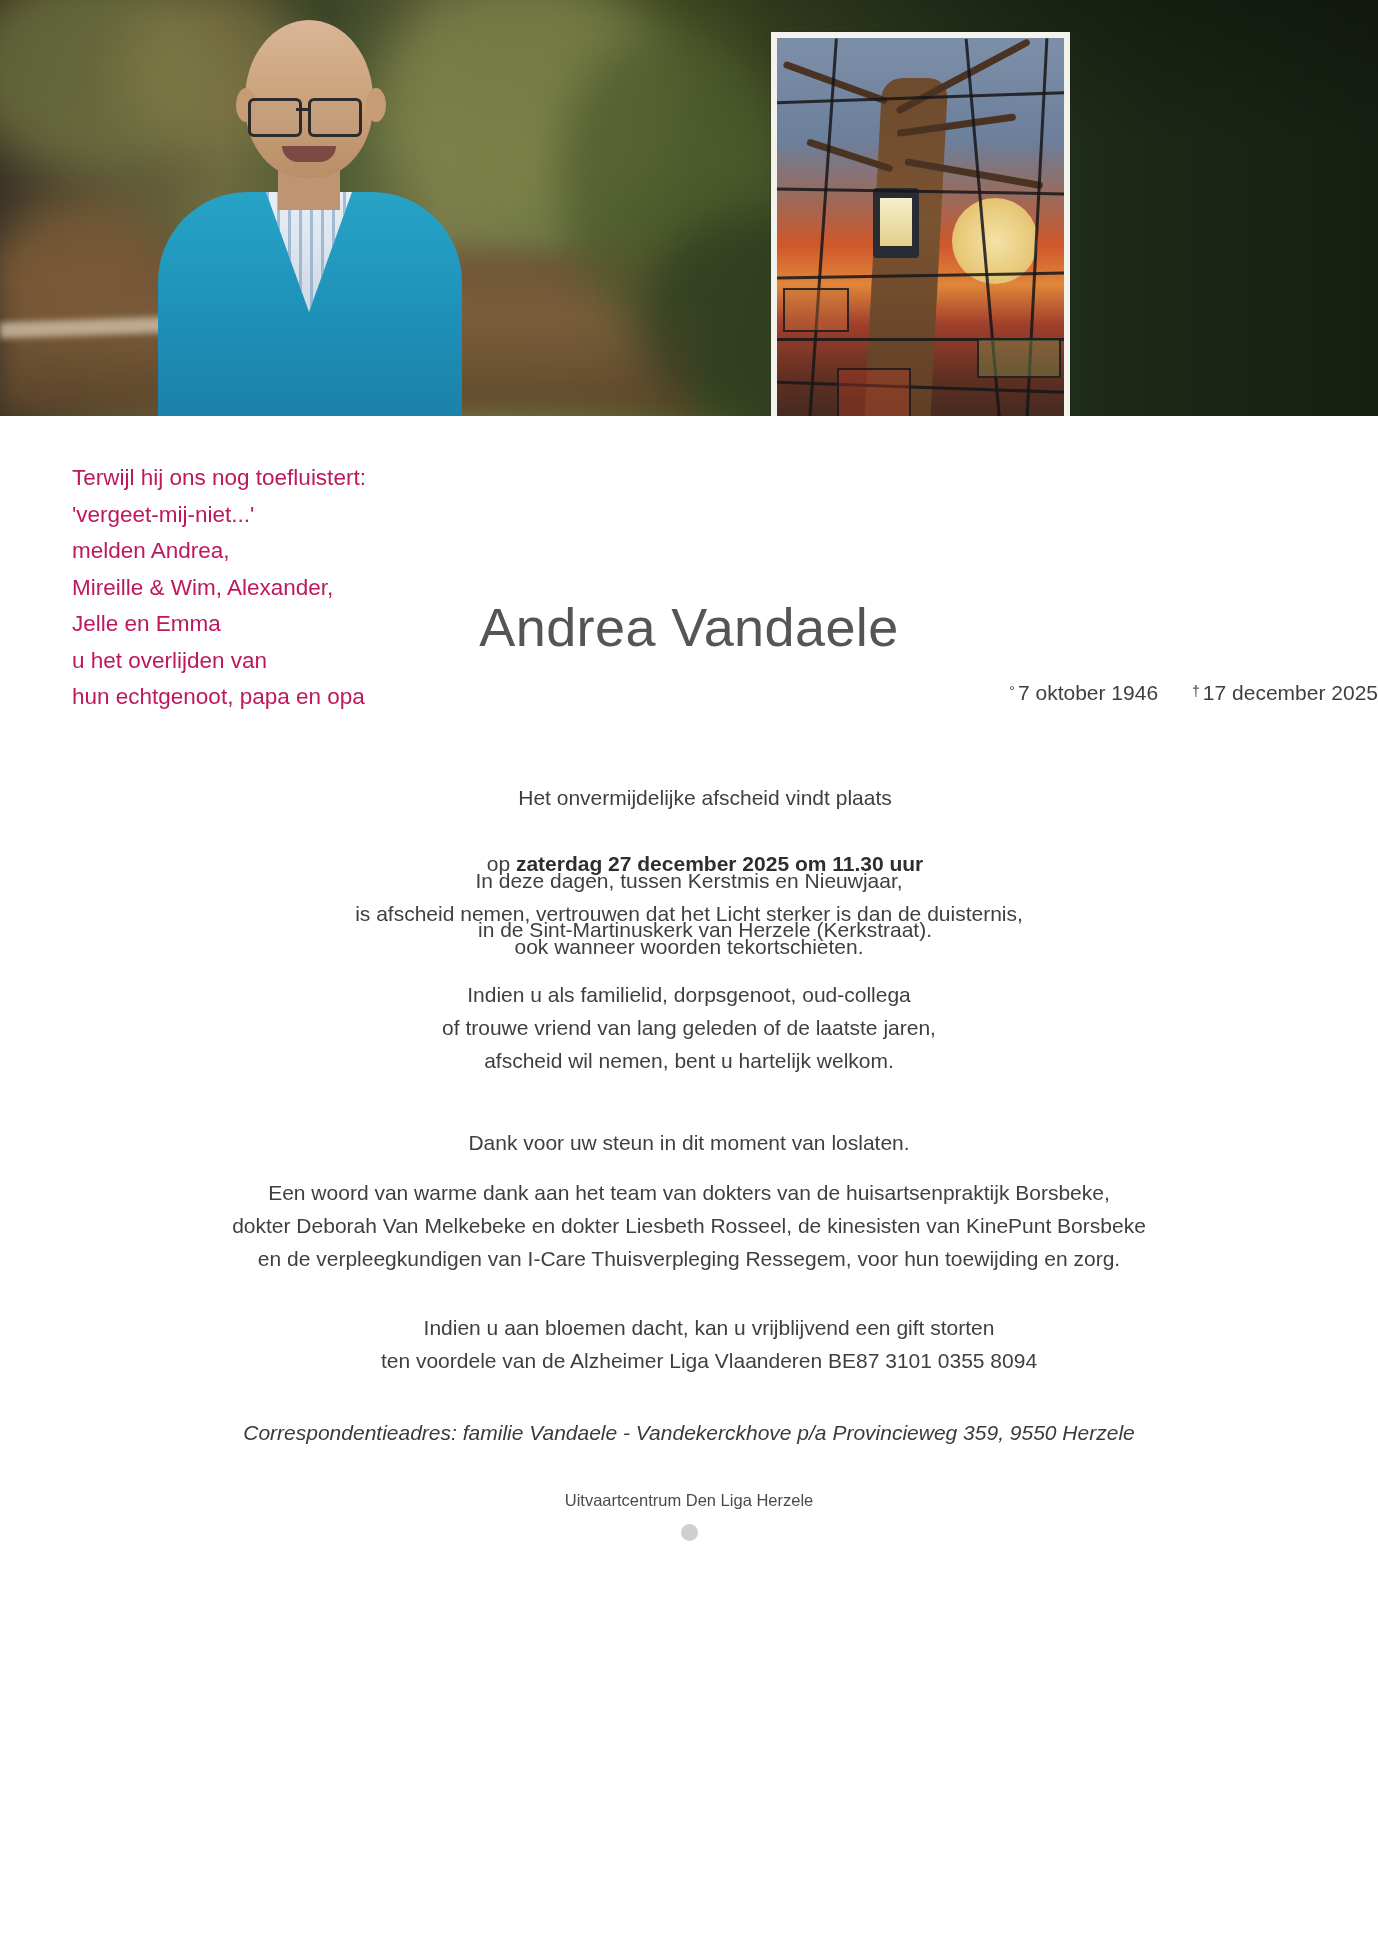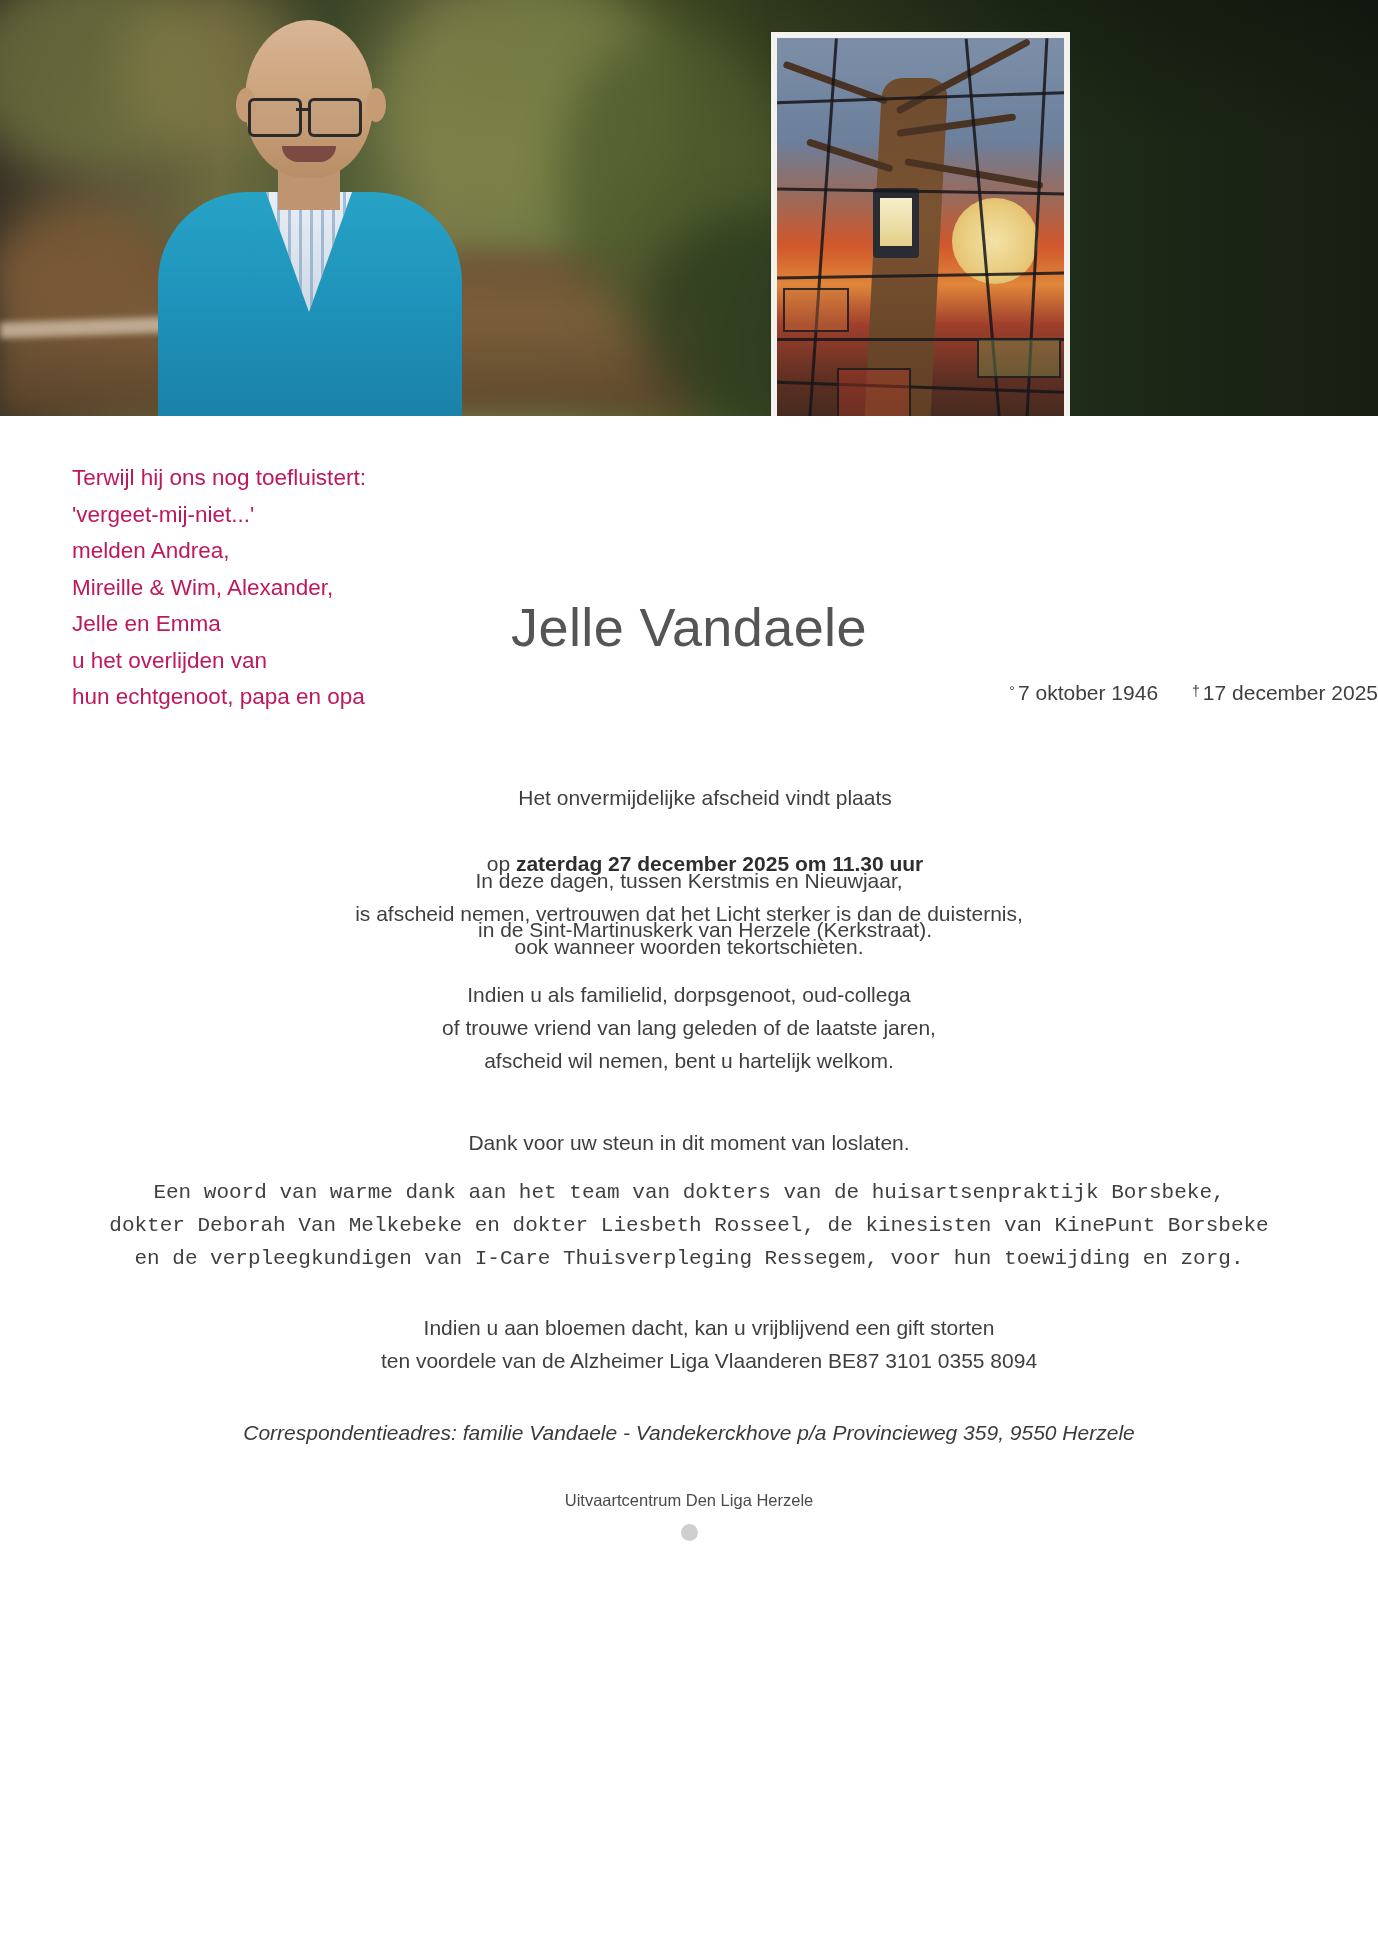--- a/index.html
+++ b/index.html
@@ -267,21 +267,21 @@
     font-size: 21px;
     line-height: 33px;
     color: #3f3f3f;
     white-space: pre-line;
   }
   .p-service { top: 332px; padding-left: 32px; }
   .p-service .b { font-weight: 700; color: #2e2e2e; }
   .p-light   { top: 448px; }
   .p-welcome { top: 562px; }
   .p-thanks-short { top: 710px; }
-  .p-team   { top: 760px; font-family: Liberation Mono, monospace; }
+  .p-team   { top: 760px; }
   .p-gift   { top: 895px; padding-left: 40px; }
 
   .corr {
     position: absolute;
     left: 0; right: 0;
     top: 1005px;
     text-align: center;
     font-style: italic;
     font-size: 21px;
     color: #3a3a3a;
@@ -379,21 +379,21 @@
 <div class="content">
 
   <div class="intro">Terwijl hij ons nog toefluistert:
 'vergeet-mij-niet...'
 melden Andrea,
 Mireille &amp; Wim, Alexander,
 Jelle en Emma
 u het overlijden van
 hun echtgenoot, papa en opa</div>
 
-  <div class="name">Jelle Vandaele</div>
+  <div class="name">Andrea Vandaele</div>
 
   <div class="dates">
     <span class="sym">°</span><span>7 oktober 1946</span><span class="gap"></span><span class="sym">†</span><span>17 december 2025</span>
   </div>
 
   <div class="para p-service">
     <div>Het onvermijdelijke afscheid vindt plaats</div>
     <div><span>op </span><span class="b">zaterdag 27 december 2025 om 11.30 uur</span></div>
     <div>in de Sint-Martinuskerk van Herzele (Kerkstraat).</div>
   </div>

